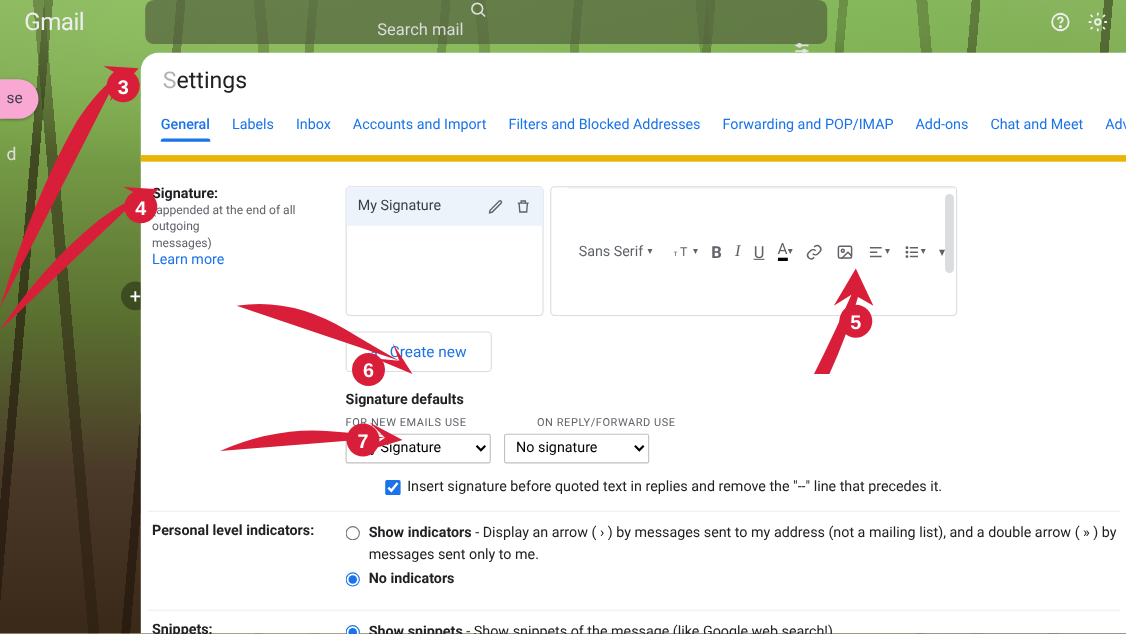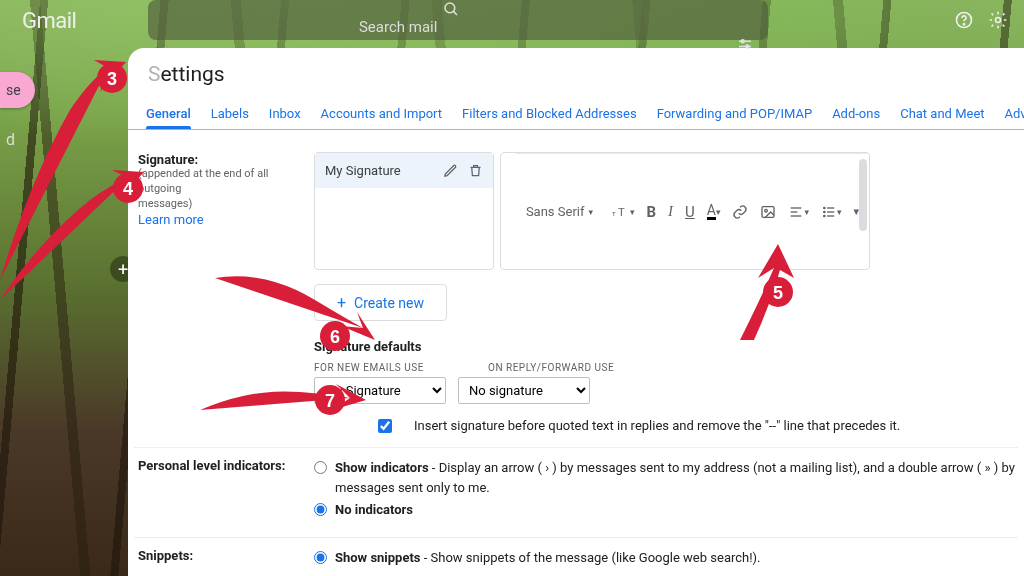--- a/index.html
+++ b/index.html
@@ -1,33 +1,33 @@
 <!DOCTYPE html>
 <html><head>
 <meta charset="utf-8">
 <style>
 * { margin: 0; padding: 0; box-sizing: border-box; font-family: 'Google Sans', Roboto, Arial, sans-serif; }
 body { width: 1024px; height: 576px; overflow: hidden; position: relative; background: linear-gradient(135deg, #4a5c2a, #6b7f3e, #3d4a20); }
 .forest-bg { position: absolute; inset: 0; background: linear-gradient(180deg, #8fb563 0%, #7aa34a 20%, #5a7030 50%, #4a3828 75%, #3a2818 100%); }
 .forest-bg::before { content: ''; position: absolute; inset: 0; background: repeating-linear-gradient(95deg, transparent 0 40px, rgba(30,20,10,0.6) 40px 48px, transparent 48px 120px), repeating-linear-gradient(85deg, transparent 0 80px, rgba(40,30,15,0.5) 80px 90px, transparent 90px 200px); }
 .forest-bg::after { content: ''; position: absolute; top: 0; left: 0; right: 0; height: 180px; background: radial-gradient(ellipse at 30% 0%, rgba(144,200,100,0.7), transparent 60%), radial-gradient(ellipse at 70% 10%, rgba(120,180,80,0.6), transparent 50%); }
-.topbar { position: absolute; top: 0; left: 0; right: 0; height: 40px; display: flex; align-items: center; padding: 0 16px; z-index: 10; gap: 16px; }
+.topbar { position: absolute; top: 0; left: 0; right: 0; height: 40px; display: flex; align-items: center; padding: 0 16px; z-index: 10; }
 .logo { font-size: 22px; color: #eee; font-weight: 400; letter-spacing: -0.5px; margin-left: 6px; }
 .search-wrap { margin-left: 56px; width: 620px; height: 40px; background: rgba(80,90,60,0.65); border-radius: 8px; display: flex; align-items: center; padding: 0 14px; color: #e0e0e0; flex-direction: column; }
 .search-wrap .si { margin-right: 14px; }
 .search-input { flex: 1; background: none; border: none; color: #e0e0e0; font-size: 15px; outline: none; }
 .search-input::placeholder { color: #dcdcdc; }
 .tune-icon { margin-left: auto; }
 .top-right { margin-left: auto; display: flex; gap: 14px; color: #eee; }
 .compose-btn { position: absolute; left: 0; top: 72px; background: #f9a8d4; border-radius: 0 24px 24px 0; padding: 10px 14px 10px 6px; font-size: 14px; color: #3c4043; box-shadow: 0 1px 3px rgba(0,0,0,0.3); z-index: 5; }
 .left-icon { position: absolute; left: 6px; top: 130px; color: #ddd; font-size: 16px; z-index: 5; }
 .left-plus { position: absolute; left: 110px; top: 256px; width: 26px; height: 26px; border-radius: 50%; background: rgba(0,0,0,0.35); color: #fff; display: flex; align-items: center; justify-content: center; font-size: 18px; z-index: 5; }
 .panel { position: absolute; left: 128px; top: 48px; right: 0; bottom: 0; background: #fff; border-radius: 16px 0 0 0; overflow: hidden; z-index: 8; }
 .panel-head { padding: 14px 20px 6px; font-size: 21px; color: #202124; }
-.tabs { display: flex; border-bottom: 1px solid #eab308; padding: 6px 8px 0; overflow-x: auto; text-align: center; }
+.tabs { display: flex; border-bottom: 6px solid #eab308; padding: 6px 8px 12px; overflow-x: auto; text-align: center; }
 .tab { padding: 8px 10px; font-size: 13px; color: #1a73e8; white-space: nowrap; cursor: pointer; position: relative; }
 .tab.active { font-weight: 500; }
 .tab.active::after { content: ''; position: absolute; left: 10px; right: 10px; bottom: 0; height: 3px; background: #1a73e8; border-radius: 2px 2px 0 0; }
 .settings-body { padding: 12px 6px 12px 6px; overflow-y: auto; height: calc(100% - 90px); font-size: 13px; color: #202124; }
 .row { display: flex; border-bottom: 1px solid #eee; padding: 10px 0 14px; }
 .row-label { width: 180px; padding-left: 4px; }
 .row-label b { font-size: 13px; }
 .row-label .sub { font-size: 11px; color: #5f6368; display: block; line-height: 1.35; }
 .row-label a { color: #1a73e8; font-size: 13px; text-decoration: none; }
 .row-content { flex: 1; }
@@ -42,21 +42,21 @@
 .sig-toolbar { display: flex; align-items: center; gap: 8px; border-top: 1px solid #e8eaed; padding: 5px 8px; font-size: 13px; color: #5f6368; }
 .sig-toolbar .fontname { display: flex; align-items: center; gap: 4px; min-width: 78px; }
 .sig-toolbar .btn { cursor: pointer; display: inline-flex; align-items: center; padding: 2px; }
 .sig-toolbar .dd { font-size: 9px; }
 .create-new { margin-top: 14px; display: inline-flex; align-items: center; gap: 8px; border: 1px solid #dadce0; border-radius: 4px; padding: 8px 22px; color: #1a73e8; font-size: 14px; cursor: pointer; }
 .sig-defaults-head { margin-top: 18px; font-size: 13px; font-weight: 700; }
 .sig-defaults-labels { display: flex; gap: 42px; margin-top: 8px; font-size: 10px; letter-spacing: 0.5px; color: #5f6368; }
 .sig-defaults-labels span { width: 132px; }
 .sig-selects { display: flex; gap: 12px; margin-top: 4px; }
 .sig-selects select { width: 132px; padding: 4px 6px; font-size: 13px; border: 1px solid #c0c0c0; border-radius: 2px; background: #fff; }
-.sig-check { margin-top: 14px; font-size: 13px; display: flex; align-items: center; gap: 22px; margin-left: 64px; }
+.sig-check { margin-top: 14px; font-size: 13px; display: flex; align-items: center; gap: 6px; margin-left: 36px; }
 .sig-check input { accent-color: #1a73e8; width: 14px; height: 14px; }
 .radio-line { display: flex; align-items: flex-start; gap: 8px; font-size: 13px; margin-bottom: 3px; line-height: 1.5; }
 .radio-line input { accent-color: #1a73e8; margin-top: 3px; }
 .radio-line b { font-weight: 700; }
 .radio-line .desc { color: #202124; }
 .annot { position: absolute; z-index: 20; pointer-events: none; }
 .annot .num { fill: #fff; font-weight: 900; font-family: Arial Black, Arial, sans-serif; }
 svg { display: block; }
 </style>
 </head>

